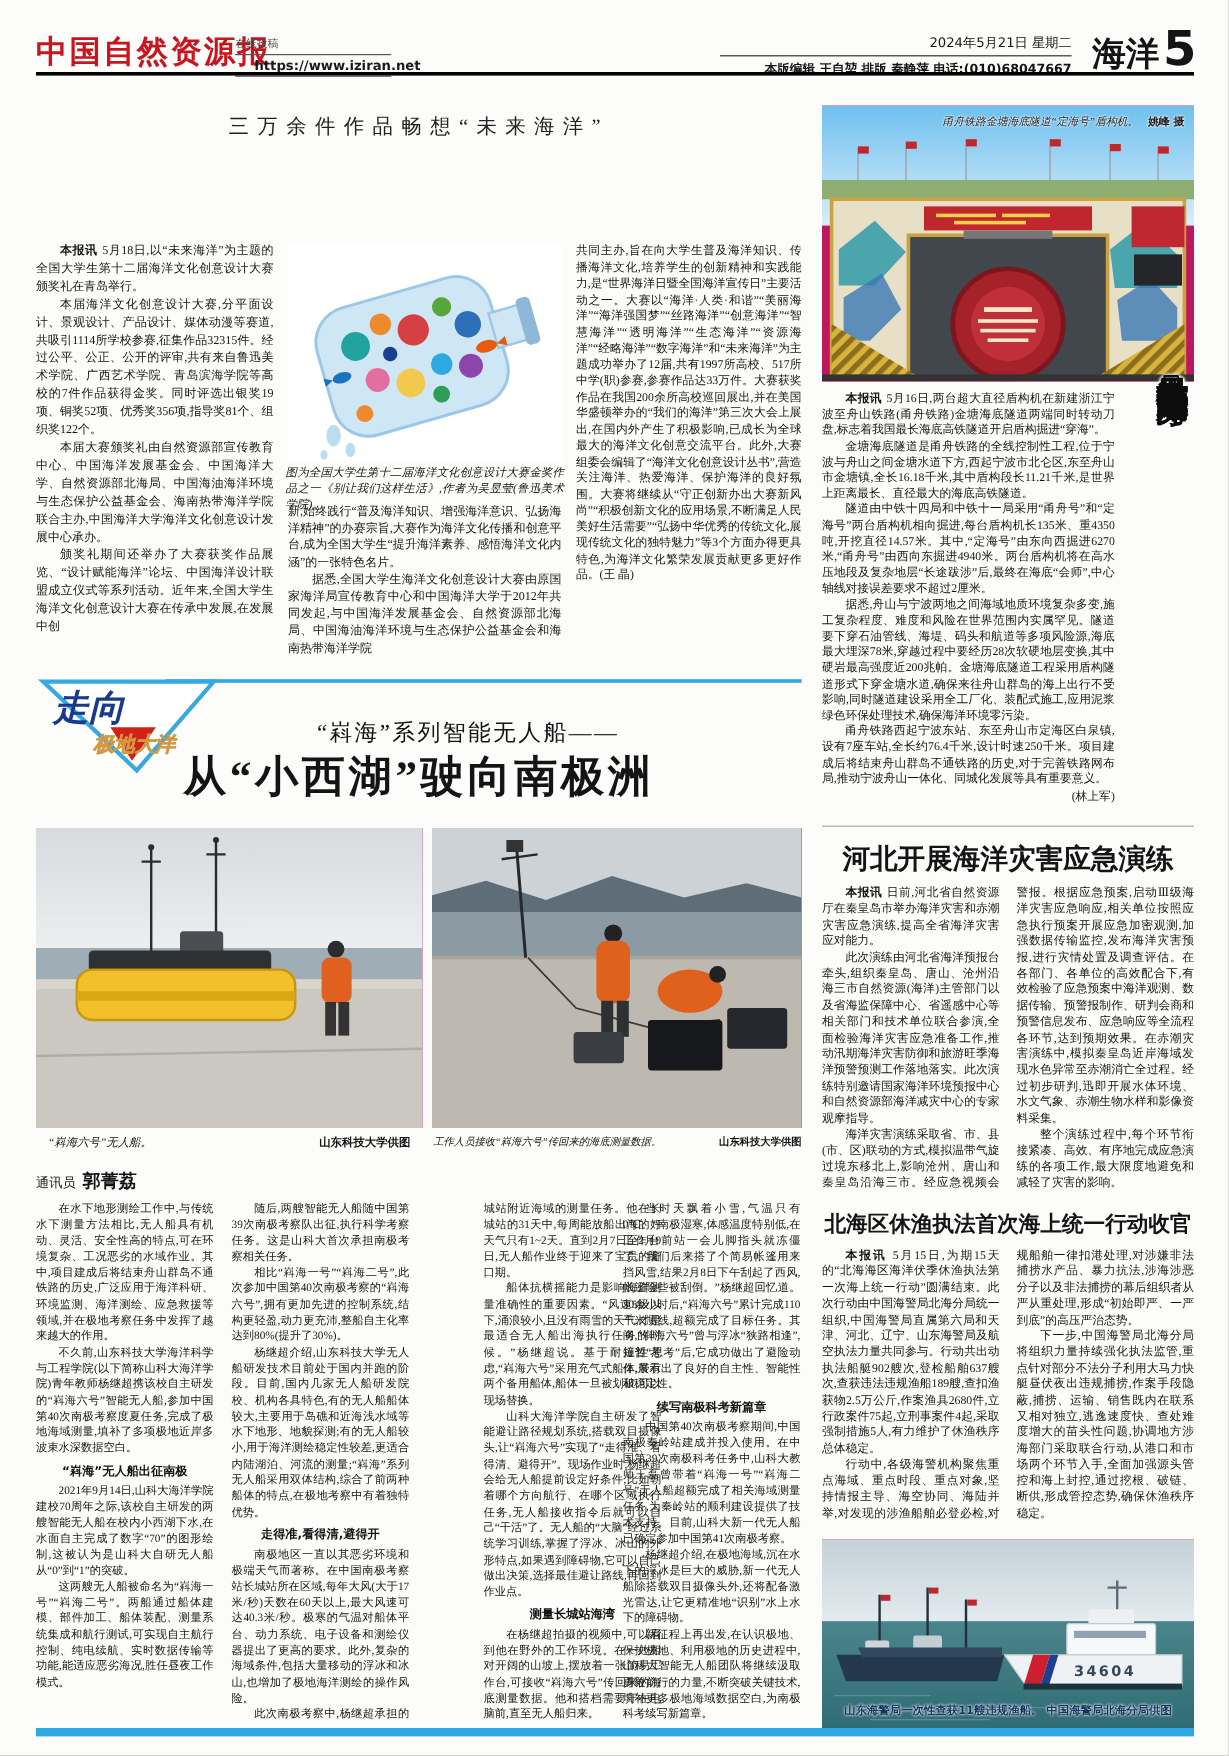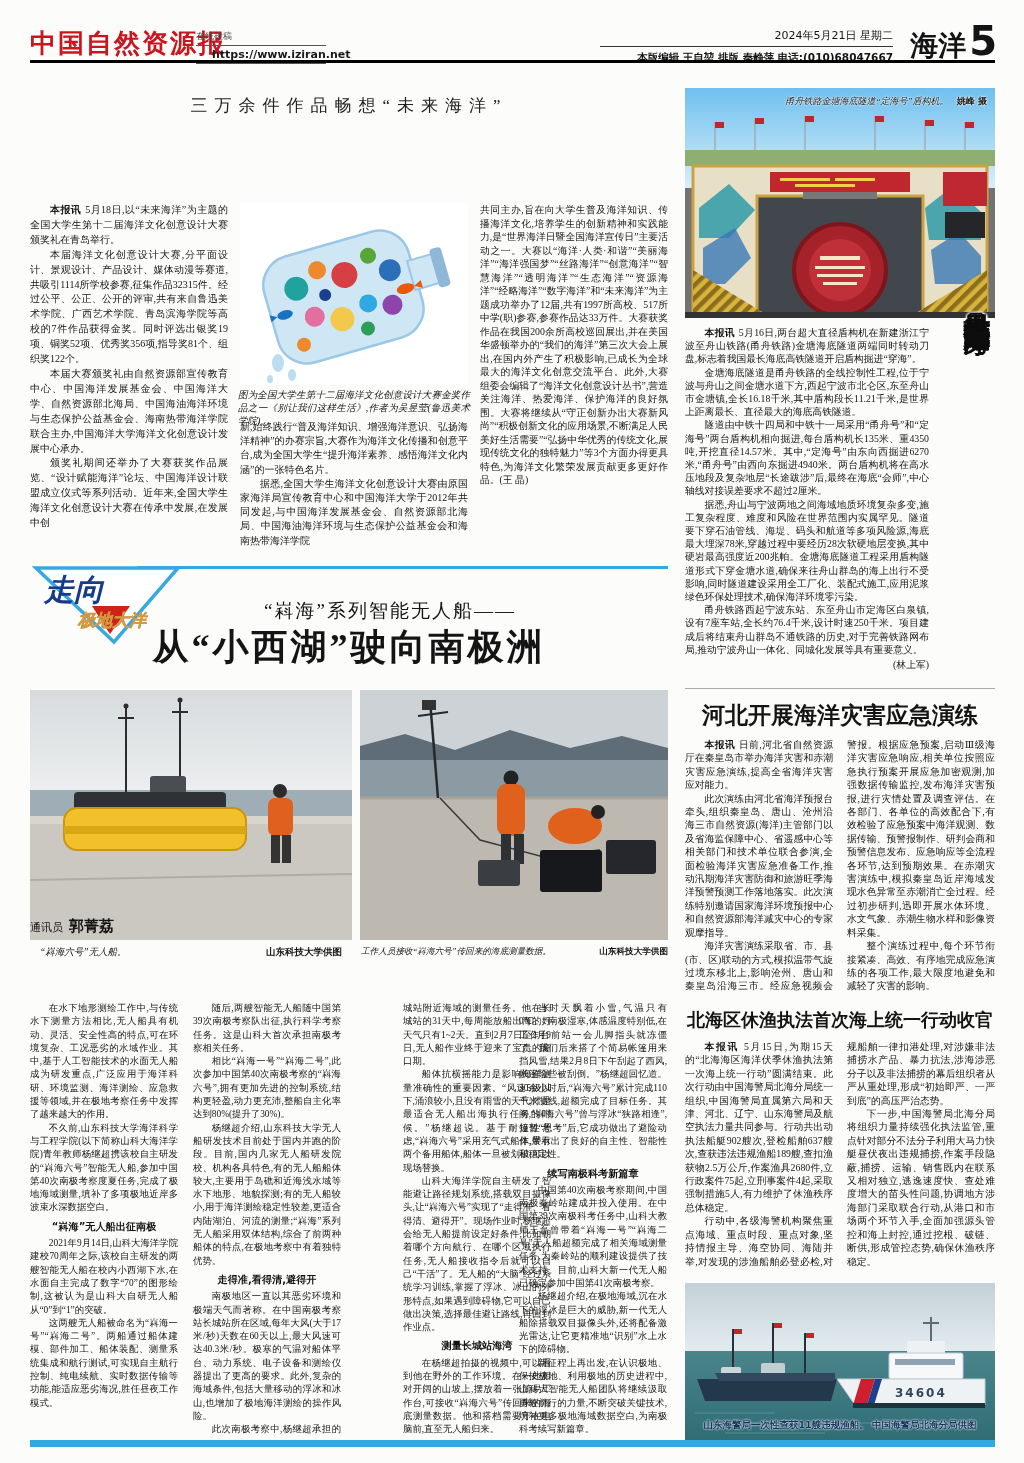--- a/index.html
+++ b/index.html
@@ -30,27 +30,27 @@
   #a1c1{left:30px;top:203px;width:198px;height:372px;font-size:10px;line-height:14.9px;overflow:hidden;}
   #a1-art{left:240px;top:203px;width:228px;height:182px;background:#fff;}
   #a1-cap{left:238px;top:389px;width:232px;font-size:9.5px;line-height:13px;font-style:italic;text-align:justify;}
   #a1c2{left:240px;top:420px;width:228px;height:156px;font-size:10px;line-height:14.2px;overflow:hidden;}
   #a1c3{left:480px;top:203px;width:188px;height:374px;font-size:9.8px;line-height:13.5px;overflow:hidden;}
   #rule-blue1{left:138px;top:566px;width:530px;height:3px;background:#2fa9e2;}
   
   #a2-logo{left:30px;top:550px;width:152px;height:98px;}
   #a2-kicker{left:180px;top:598px;width:420px;text-align:center;font-size:19px;letter-spacing:2px;}
   #a2-headline{left:30px;top:623px;width:638px;text-align:center;font-size:36px;font-weight:900;letter-spacing:3px;}
-  .photo{overflow:hidden;background:#737373;}
+  .photo{overflow:hidden;background:#be185d;}
   #a2-ph1{left:30px;top:690px;width:322px;height:250px;}
   #a2-ph2{left:360px;top:690px;width:308px;height:250px;}
   #a2-cap1{left:40px;top:946px;width:302px;display:flex;justify-content:space-between;align-items:flex-end;font-size:9.5px;font-style:italic;}
   #a2-cap2{left:361px;top:946px;width:307px;display:flex;justify-content:space-between;align-items:baseline;font-size:8.6px;font-style:italic;}
   .credit{font-weight:bold;font-style:normal;font-family:"DejaVu Sans","Liberation Sans",sans-serif;white-space:nowrap;margin-left:6px;}
-  #a2-byline{left:30px;top:917px;font-size:11px;text-align:center;}
+  #a2-byline{left:30px;top:975px;font-size:11px;text-align:center;}
   #a2-byline .name{font-size:15px;font-weight:bold;font-family:"DejaVu Sans","Liberation Sans",sans-serif;margin-left:6px;}
   .a2col{top:1002px;width:148px;height:434px;font-size:9.4px;line-height:13.3px;overflow:hidden;}
   #a2c1{left:30px;} #a2c2{left:193px;} #a2c3{left:356px;margin-left:47px;} #a2c4{left:519px;}
   #rule-blue-bottom{left:30px;top:1440px;width:965px;height:7px;background:#2fa9e2;}
   
   #a3-photo{left:685px;top:88px;width:310px;height:230px;}
   #a3-cap{left:693px;top:95px;width:294px;text-align:right;font-size:9px;color:#1c1c1c;font-style:italic;text-shadow:0 0 2px #fff,0 0 2px #fff;}
   #a3-vhead{left:933px;top:292px;width:62px;height:382px;writing-mode:vertical-rl;font-size:27px;font-weight:700;letter-spacing:1px;color:#0d0d0d;text-shadow:0 0 3px #fff,0 0 3px #fff,1px 1px 2px #fff;}
   #a3-body{left:685px;top:326px;width:244px;height:353px;font-size:9.8px;line-height:13.2px;overflow:hidden;}
   #rule-thin{left:685px;top:688px;width:310px;height:1px;background:#aaa;}
@@ -197,21 +197,21 @@
     <span class="credit">山东科技大学供图</span>
   </div>
   <div class="abs" id="a2-cap2">
     <span>工作人员接收“嵙海六号”传回来的海底测量数据。</span>
     <span class="credit">山东科技大学供图</span>
   </div>
   <div class="abs" id="a2-byline">
     <span>通讯员</span><span class="name">郭菁荔</span>
   </div>
   <div class="abs jt a2col" id="a2c1">
-      <p class="para">在水下地形测绘工作中,与传统水下测量方法相比,无人船具有机动、灵活、安全性高的特点,可在环境复杂、工况恶劣的水域作业。其中,基于人工智能技术的水面无人船成为研发重点,广泛应用于海洋科研、环境监测、海洋测绘、应急救援等领域,并在极地考察任务中发挥了越来越大的作用。</p>
+      <p class="para">在水下地形测绘工作中,与传统水下测量方法相比,无人船具有机动、灵活、安全性高的特点,可在环境复杂、工况恶劣的水域作业。其中,项目建成后将结束舟山群岛不通铁路的历史,广泛应用于海洋科研、环境监测、海洋测绘、应急救援等领域,并在极地考察任务中发挥了越来越大的作用。</p>
       <p class="para">不久前,山东科技大学海洋科学与工程学院(以下简称山科大海洋学院)青年教师杨继超携该校自主研发的“嵙海六号”智能无人船,参加中国第40次南极考察度夏任务,完成了极地海域测量,填补了多项极地近岸多波束水深数据空白。</p>
       <p class="subhead">“嵙海”无人船出征南极</p>
       <p class="para">2021年9月14日,山科大海洋学院建校70周年之际,该校自主研发的两艘智能无人船在校内小西湖下水,在水面自主完成了数字“70”的图形绘制,这被认为是山科大自研无人船从“0”到“1”的突破。</p>
       <p class="para">这两艘无人船被命名为“嵙海一号”“嵙海二号”。两船通过船体建模、部件加工、船体装配、测量系统集成和航行测试,可实现自主航行控制、纯电续航、实时数据传输等功能,能适应恶劣海况,胜任昼夜工作模式。</p>
     </div>
   <div class="abs jt a2col" id="a2c2">
       <p class="para">随后,两艘智能无人船随中国第39次南极考察队出征,执行科学考察任务。这是山科大首次承担南极考察相关任务。</p>
       <p class="para">相比“嵙海一号”“嵙海二号”,此次参加中国第40次南极考察的“嵙海六号”,拥有更加先进的控制系统,结构更轻盈,动力更充沛,整船自主化率达到80%(提升了30%)。</p>
       <p class="para">杨继超介绍,山东科技大学无人船研发技术目前处于国内并跑的阶段。目前,国内几家无人船研发院校、机构各具特色,有的无人船船体较大,主要用于岛礁和近海浅水域等水下地形、地貌探测;有的无人船较小,用于海洋测绘稳定性较差,更适合内陆湖泊、河流的测量;“嵙海”系列无人船采用双体结构,综合了前两种船体的特点,在极地考察中有着独特优势。</p>
       <p class="subhead">走得准,看得清,避得开</p>

